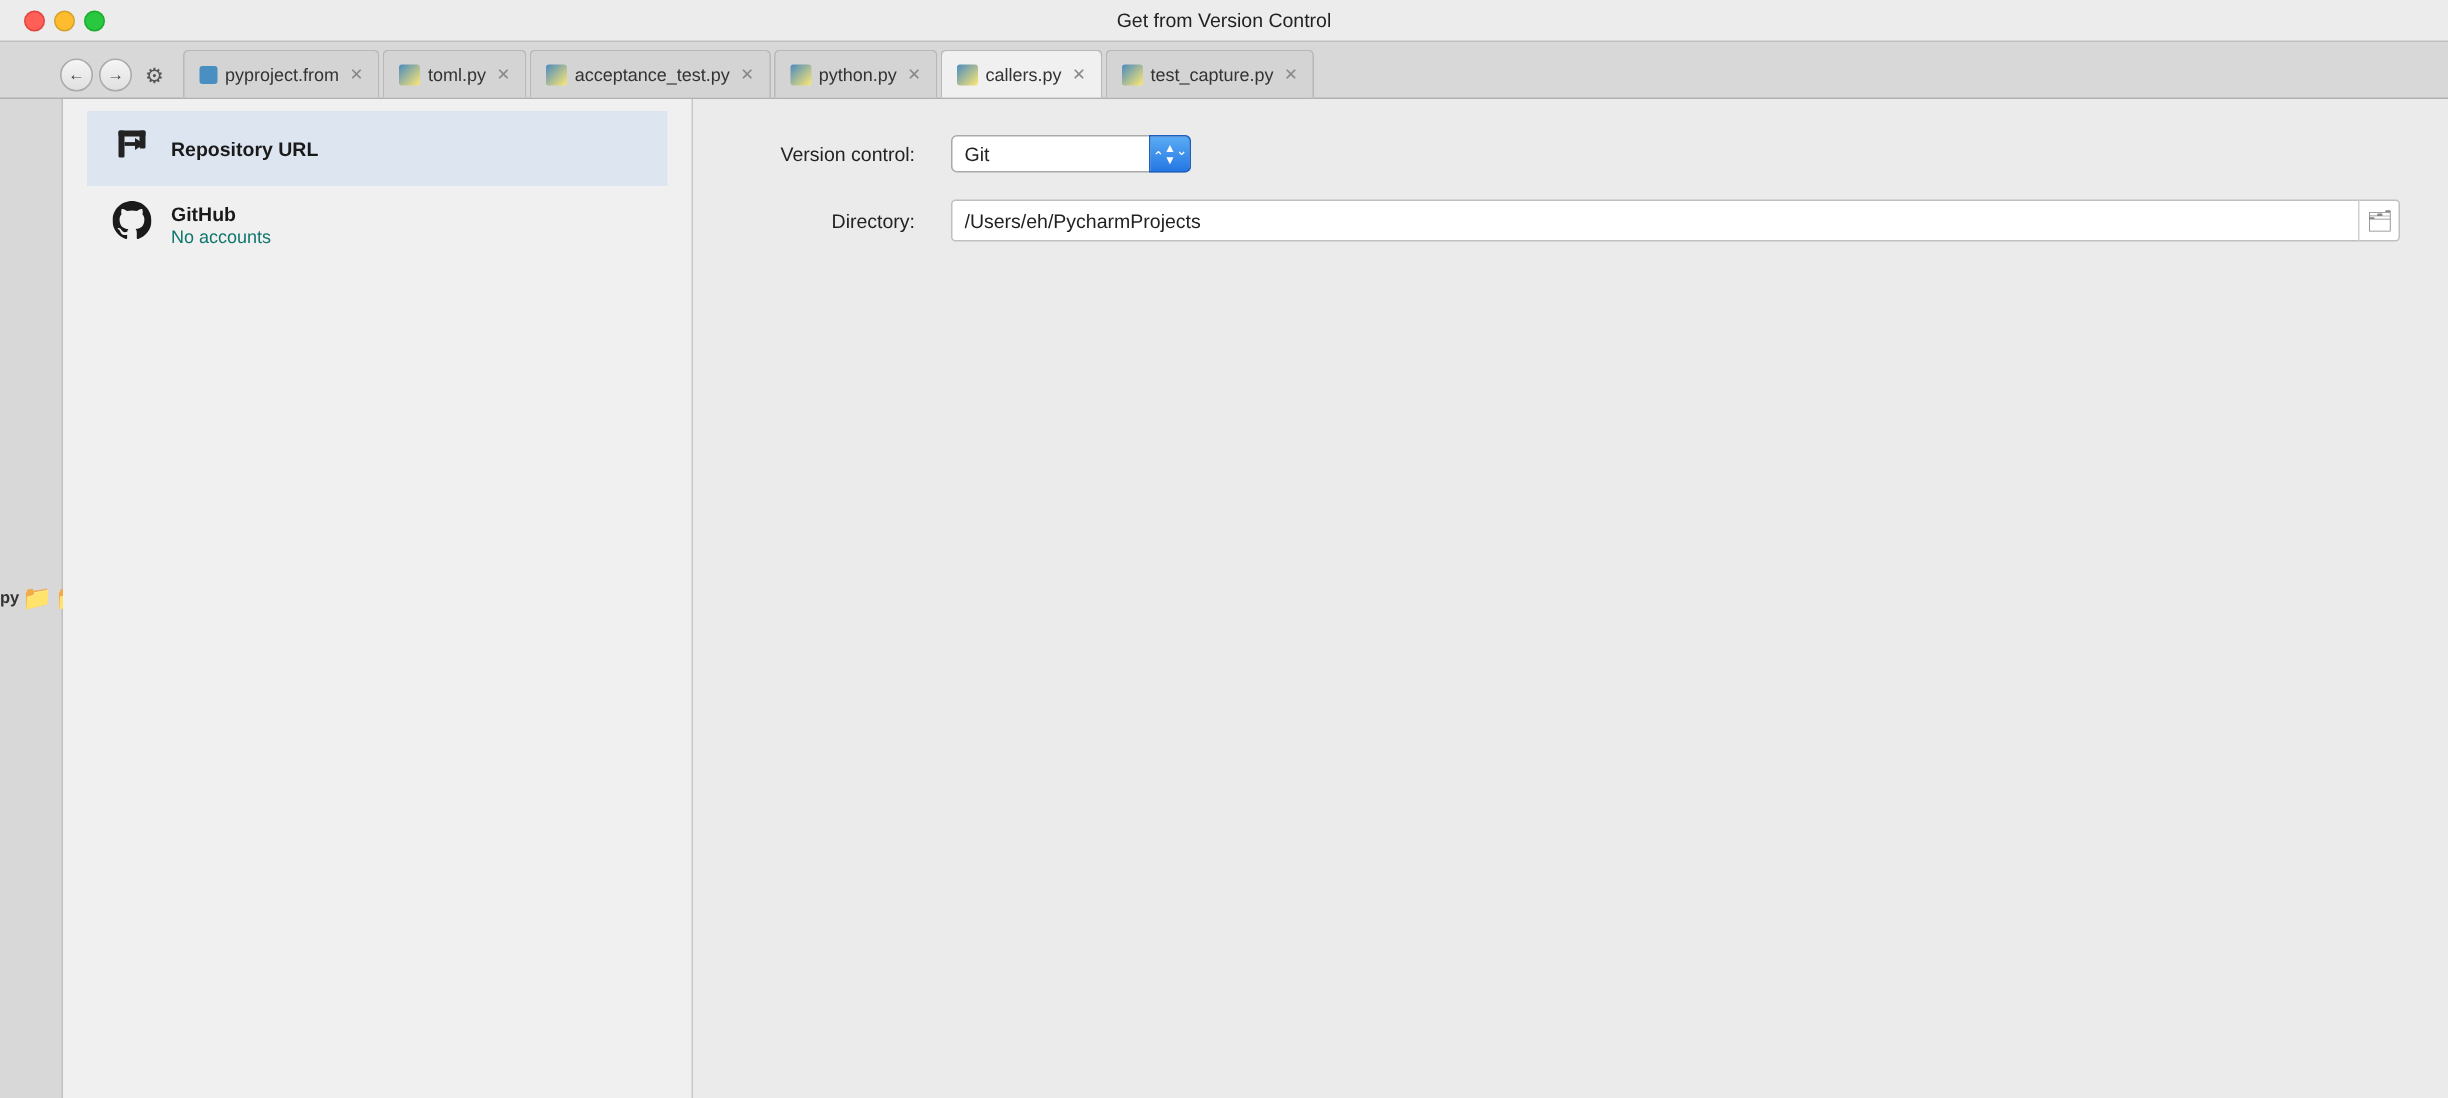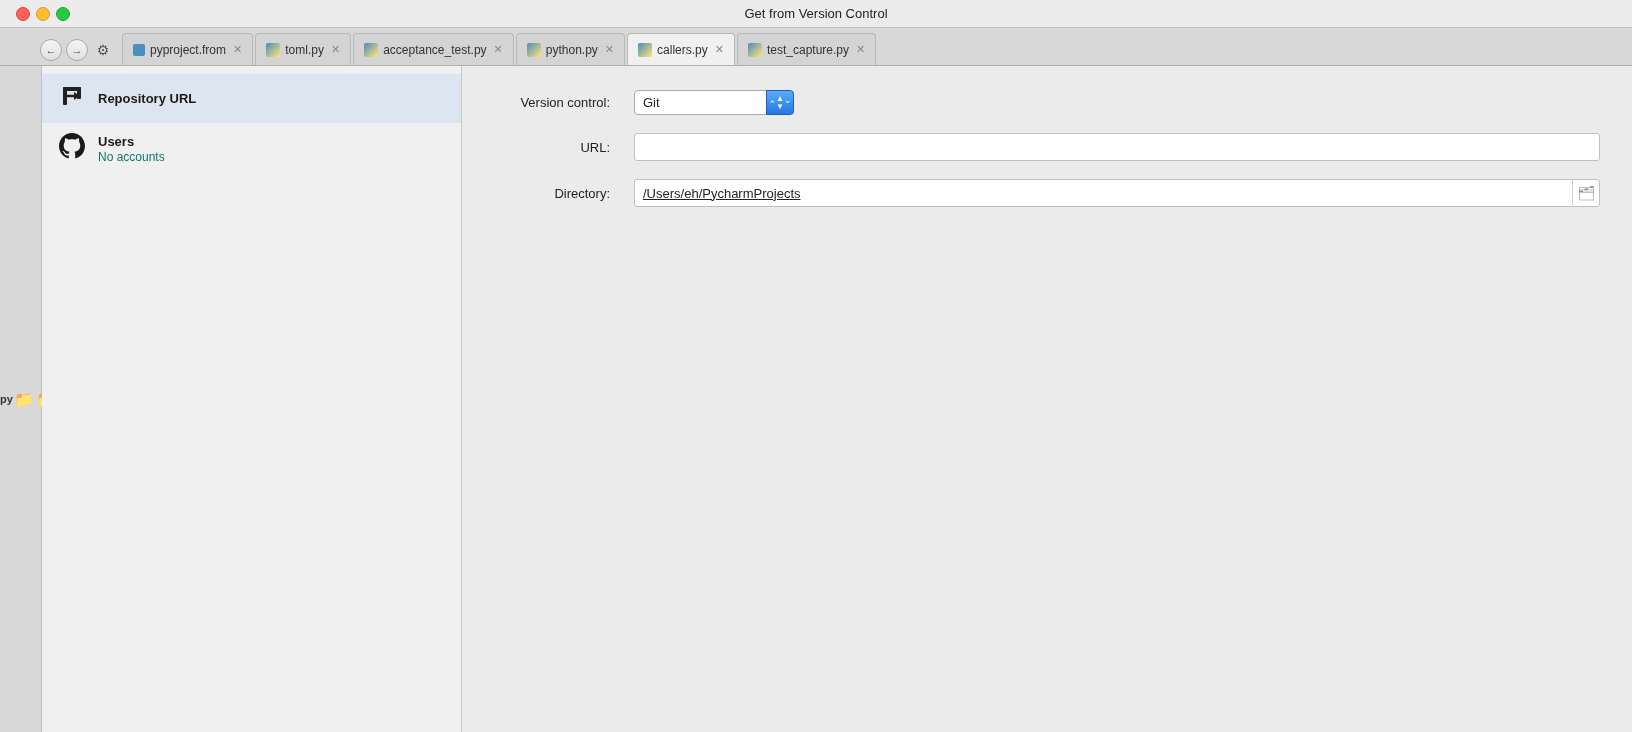--- a/index.html
+++ b/index.html
@@ -126,21 +126,21 @@
       display: flex;
       flex: 1;
       background: #ececec;
     }
 
     
     .sidebar {
       width: 420px;
       background: #f0f0f0;
       border-right: 1px solid #c8c8c8;
-      padding: 8px 0;
+      padding: 8px 16px;
     }
 
     .sidebar-item {
       display: flex;
       align-items: center;
       gap: 12px;
       padding: 10px 16px;
       cursor: pointer;
     }
 
@@ -276,21 +276,20 @@
     .dir-input {
       flex: 1;
       height: 28px;
       border: 1px solid #c0c0c0;
       border-radius: 3px;
       background: white;
       padding: 0 32px 0 8px;
       font-size: 13px;
       color: #222;
       outline: none;
-      text-decoration: underline;
     }
 
     .dir-browse-btn {
       position: absolute;
       right: 0;
       top: 0;
       bottom: 0;
       width: 28px;
       display: flex;
       align-items: center;
@@ -453,21 +452,21 @@
         </div>
       </div>
 
       <div class="sidebar-item">
         <div class="sidebar-item-icon">
           <svg width="26" height="26" viewBox="0 0 24 24" fill="#1a1a1a" xmlns="http://www.w3.org/2000/svg">
             <path d="M12 0C5.37 0 0 5.37 0 12c0 5.3 3.438 9.8 8.205 11.385.6.113.82-.258.82-.577 0-.285-.01-1.04-.015-2.04-3.338.724-4.042-1.61-4.042-1.61-.546-1.385-1.335-1.755-1.335-1.755-1.087-.744.084-.729.084-.729 1.205.084 1.838 1.236 1.838 1.236 1.07 1.835 2.809 1.305 3.495.998.108-.776.417-1.305.76-1.605-2.665-.3-5.466-1.332-5.466-5.93 0-1.31.465-2.38 1.235-3.22-.135-.303-.54-1.523.105-3.176 0 0 1.005-.322 3.3 1.23.96-.267 1.98-.399 3-.405 1.02.006 2.04.138 3 .405 2.28-1.552 3.285-1.23 3.285-1.23.645 1.653.24 2.873.12 3.176.765.84 1.23 1.91 1.23 3.22 0 4.61-2.805 5.625-5.475 5.92.42.36.81 1.096.81 2.22 0 1.606-.015 2.896-.015 3.286 0 .315.21.69.825.57C20.565 21.795 24 17.295 24 12c0-6.63-5.37-12-12-12z"></path>
           </svg>
         </div>
         <div class="sidebar-item-text">
-          <span class="sidebar-item-title">Users</span>
+          <span class="sidebar-item-title">GitHub</span>
           <span class="sidebar-item-subtitle">No accounts</span>
         </div>
       </div>
 
     </div>
 
     <div class="main-panel">
 
       <div class="form-row">
         <label class="form-label">Version control:</label>
@@ -477,24 +476,20 @@
           </select>
           <div class="select-arrow-btn">
             <div class="select-arrows">
               <span style="color:white;font-size:8px;line-height:1;">▲</span>
               <span style="color:white;font-size:8px;line-height:1;">▼</span>
             </div>
           </div>
         </div>
       </div>
 
-      <div class="form-row">
-        <label class="form-label">URL:</label>
-        <input class="url-input" type="text" style="flex: 1 1 0%;" value="">
-      </div>
 
       <div class="form-row">
         <label class="form-label">Directory:</label>
         <div class="dir-input-wrapper">
           <input class="dir-input" type="text" value="/Users/eh/PycharmProjects" style="">
           <div class="dir-browse-btn">
             <span>🗂</span>
           </div>
         </div>
       </div>

